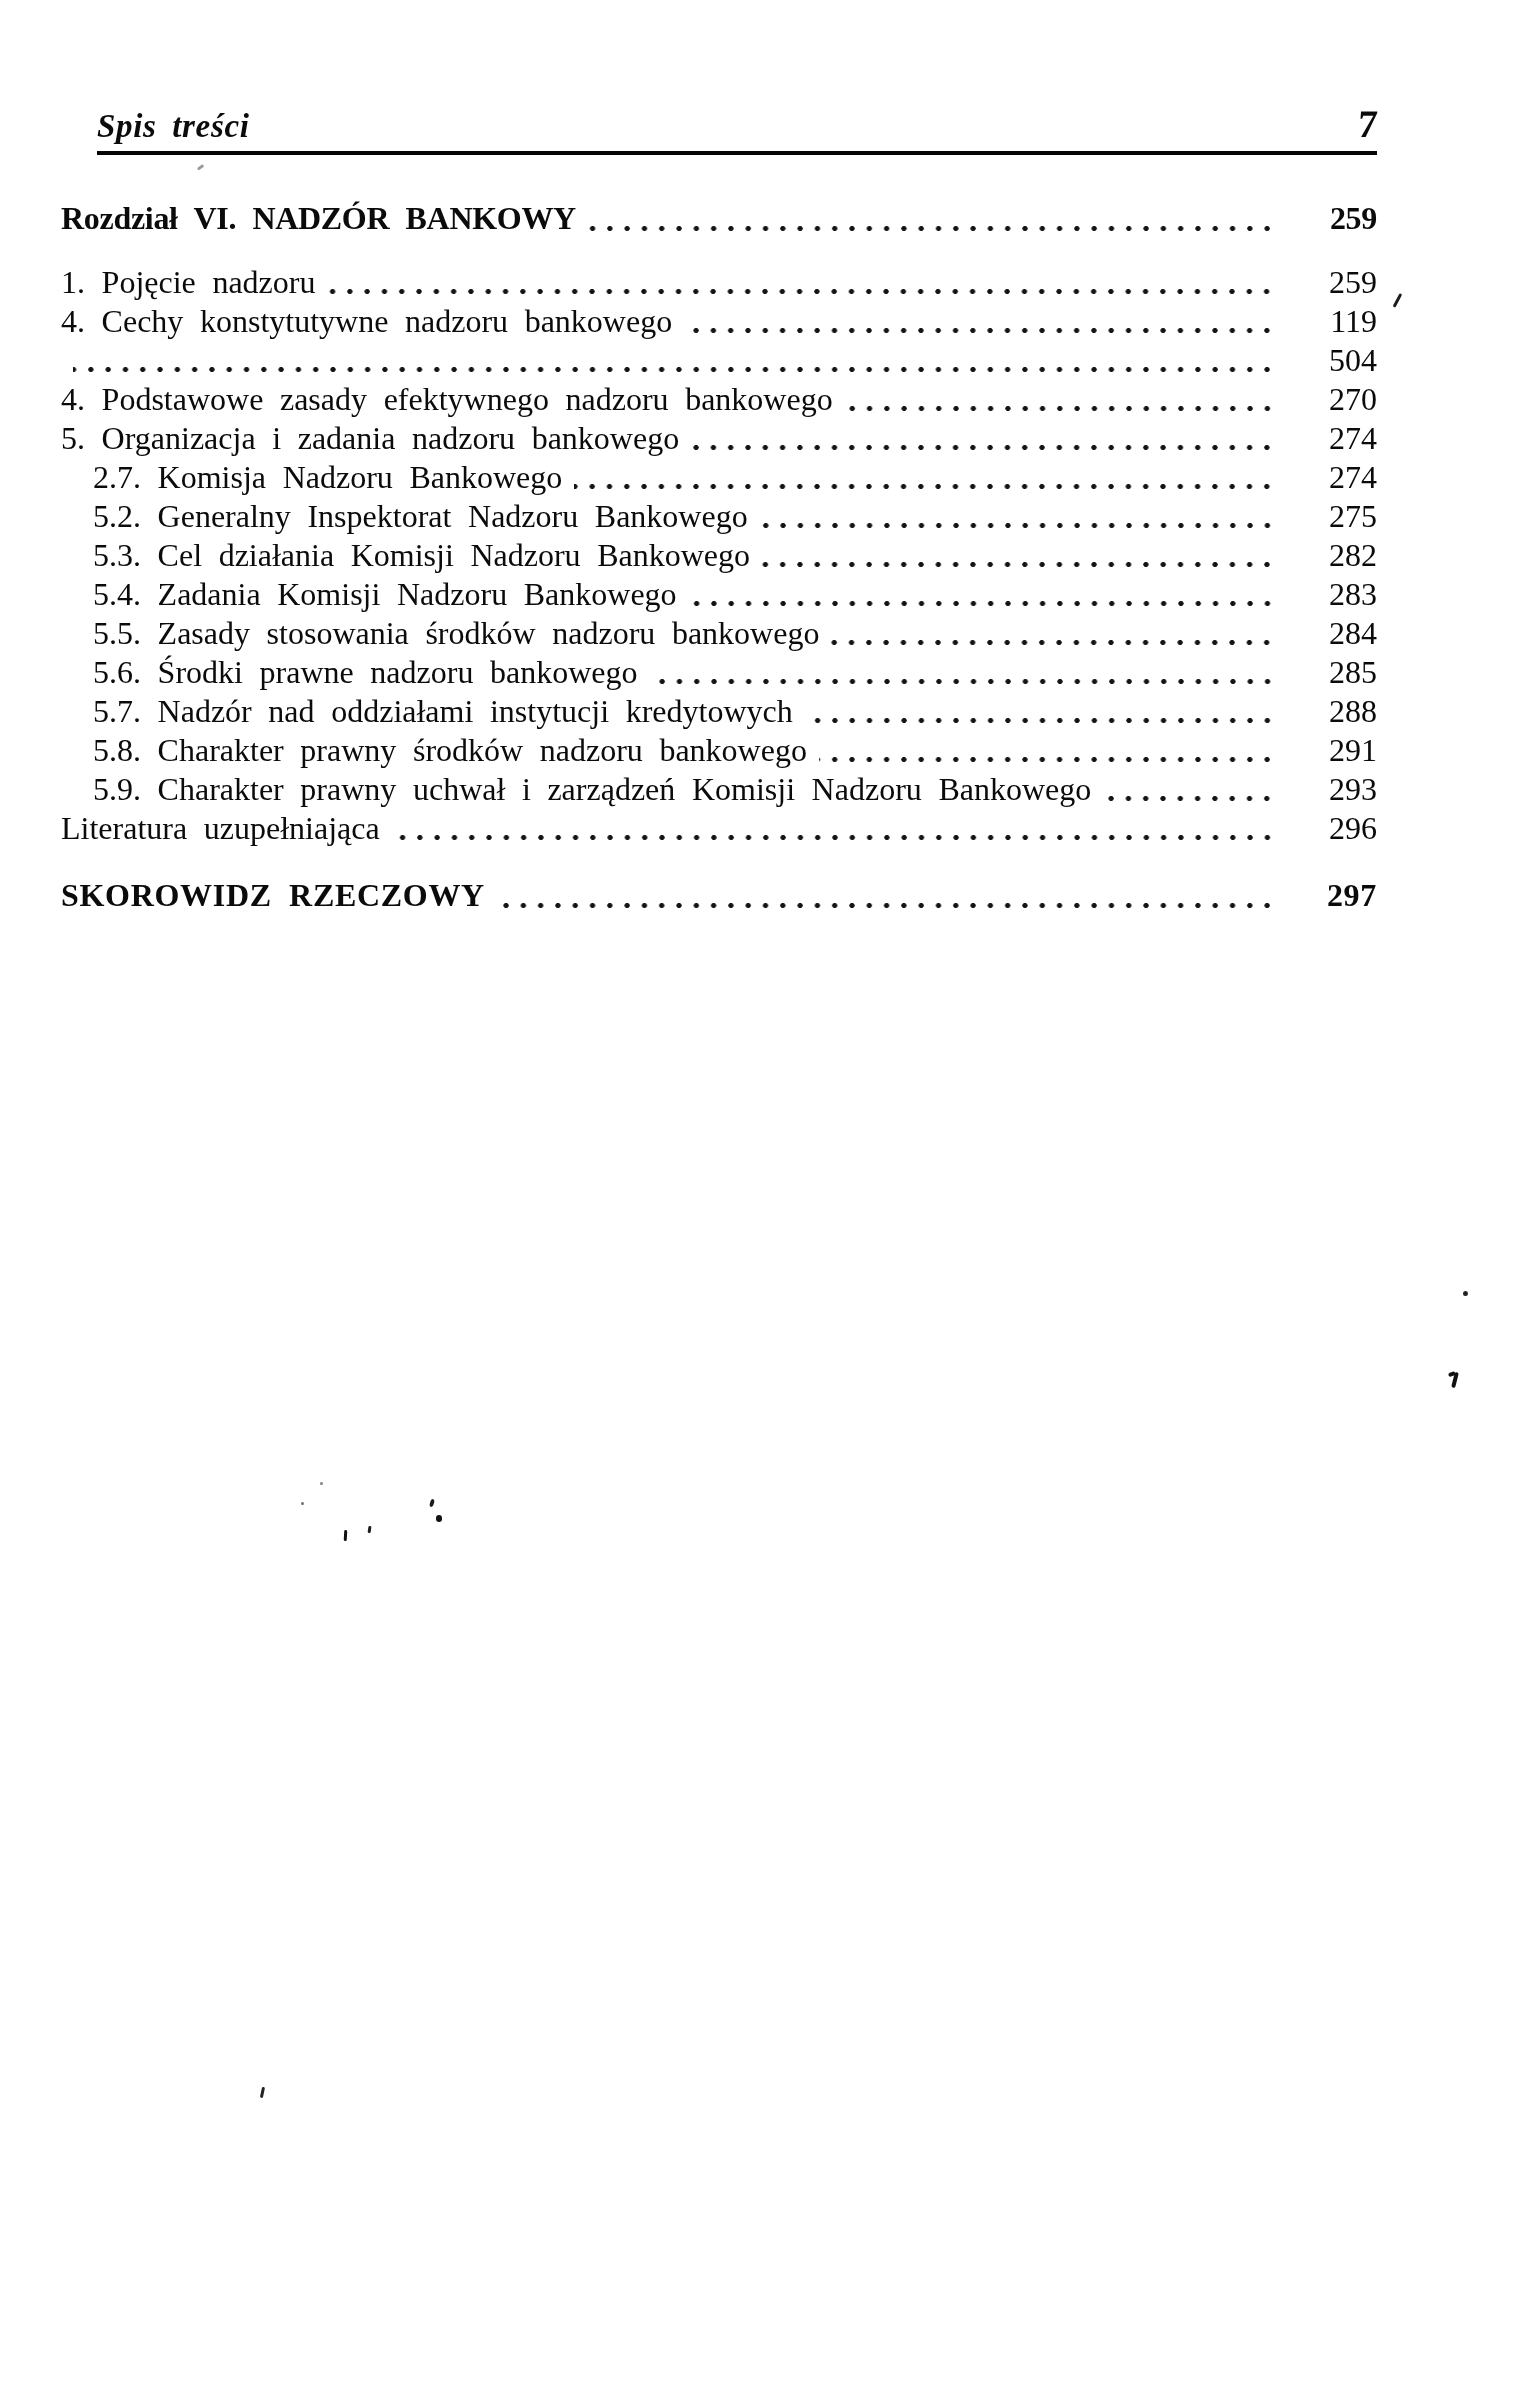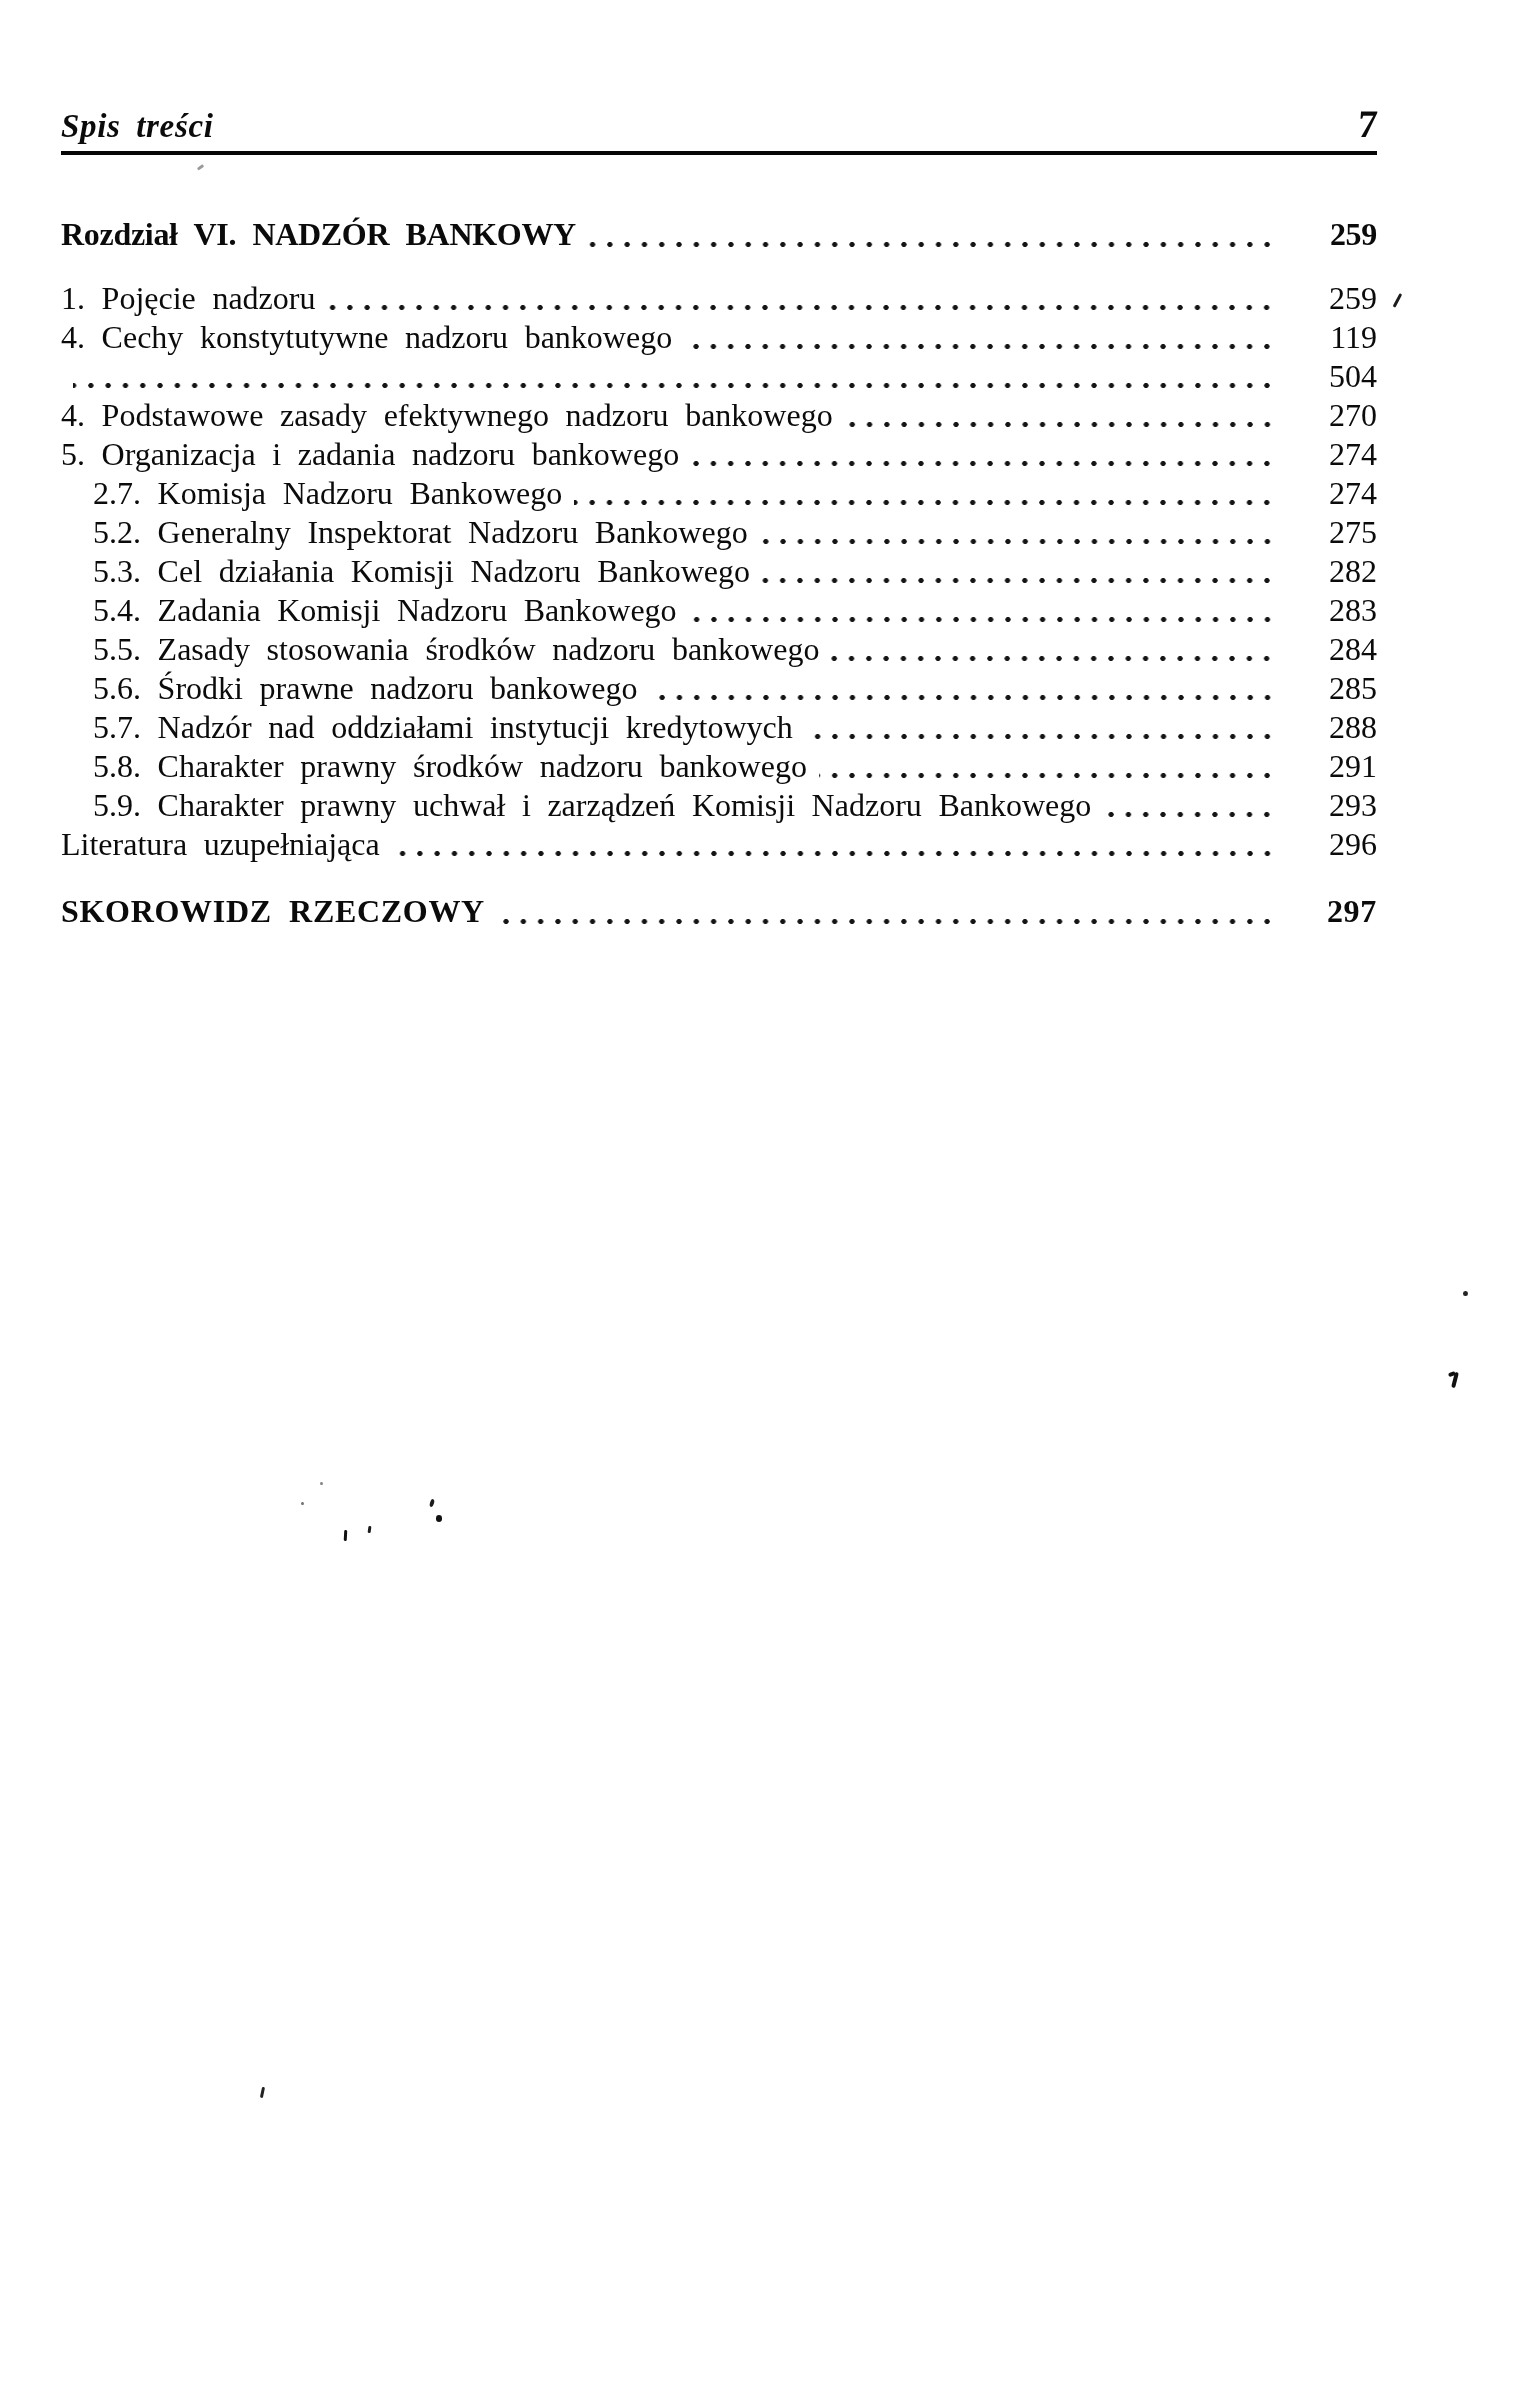--- a/index.html
+++ b/index.html
@@ -15,21 +15,21 @@
     color: #0b0b0b;
     font-family: "Liberation Serif", "DejaVu Serif", serif;
     overflow: hidden;
   }
 
   
   .running-header {
     display: flex;
     justify-content: space-between;
     align-items: baseline;
-    margin: 104px 161px 0 61px;
+    margin: 104px 161px 0 97px;
     padding-bottom: 8px;
     border-bottom: 4px solid #060606;
   }
   .rh-title {
     font-style: italic;
     font-weight: 700;
     font-size: 33px;
     line-height: 1;
     letter-spacing: 0.7px;
     word-spacing: 6.6px;
@@ -64,21 +64,21 @@
     background-size: 17.3px 7.3px;
     background-repeat: repeat-x;
     background-position: right 1.3px bottom 6px;
   }
   .row .pagenum {
     flex: 0 0 auto;
     width: 100px;
     text-align: right;
   }
   .row.chapter {
-    margin-top: 60px;
+    margin-top: 44px;
     margin-bottom: 24.6px;
     font-weight: 700;
     letter-spacing: -0.3px;
   }
   .row.sub {
     padding-left: 32px;
   }
   .row.index {
     margin-top: 28.5px;
     font-weight: 700;

